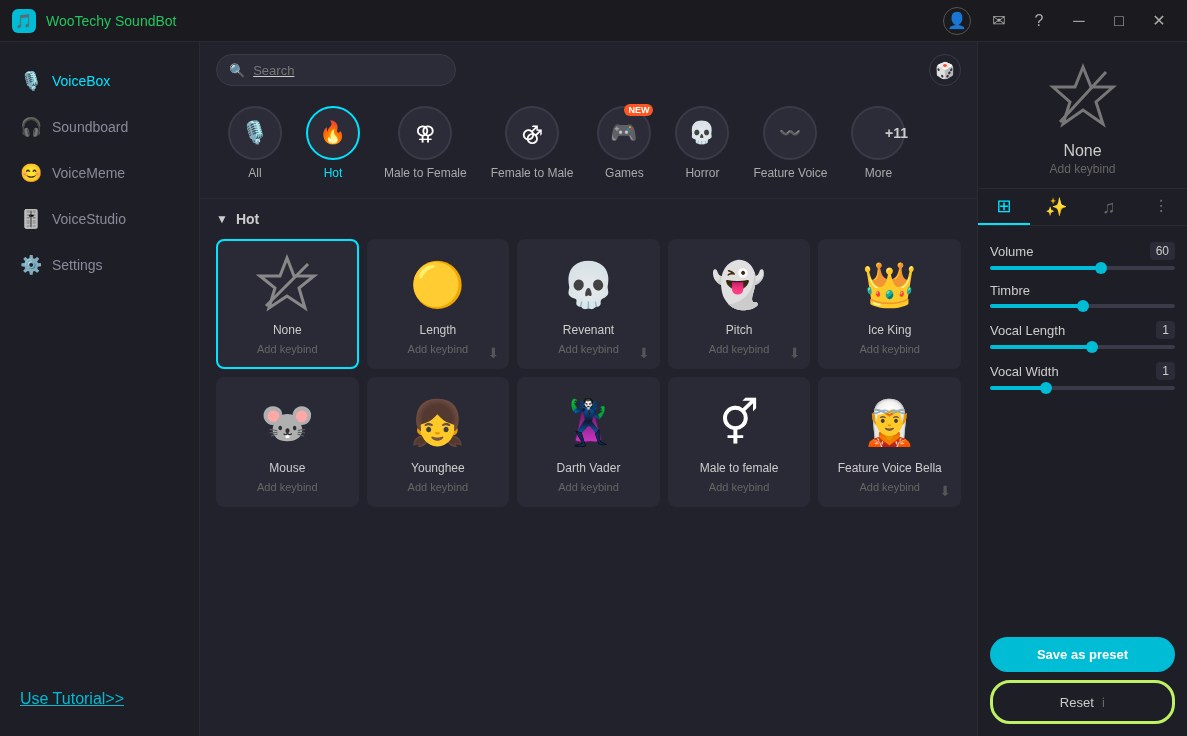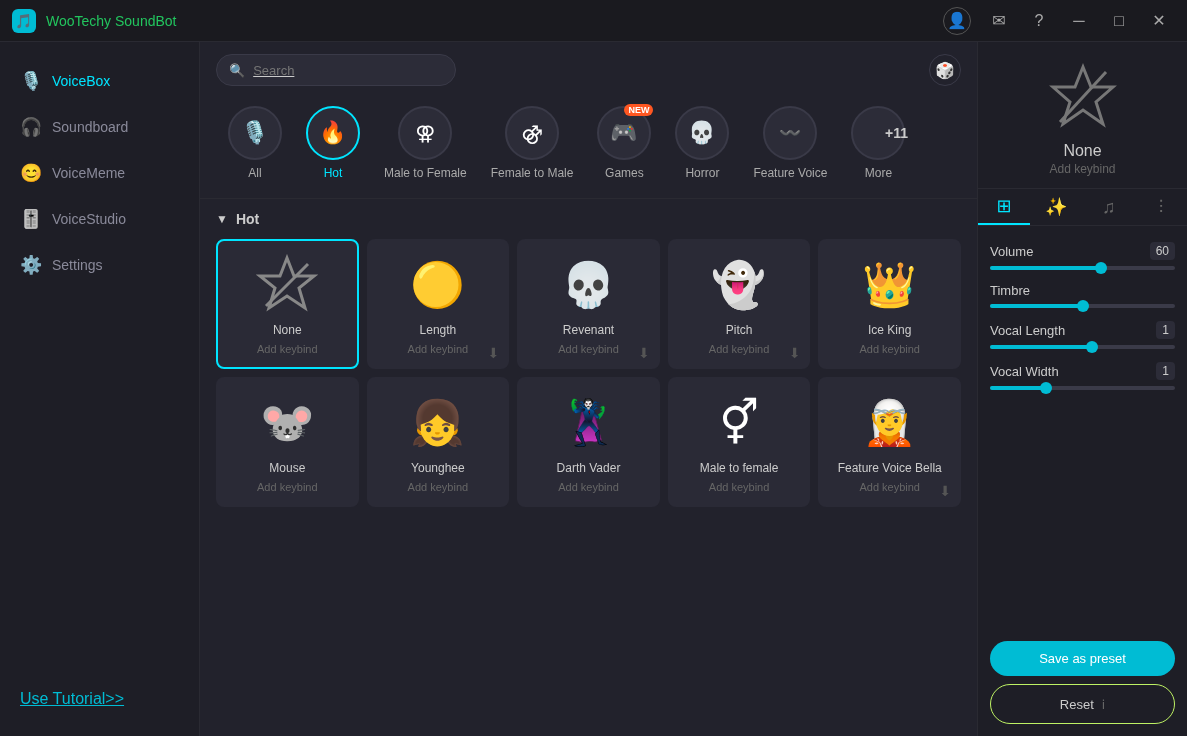--- a/index.html
+++ b/index.html
@@ -71,22 +71,22 @@
     .slider-row { margin-bottom: 13px; }
     .slider-label-row { display: flex; justify-content: space-between; align-items: center; margin-bottom: 6px; }
     .slider-label { font-size: 13px; color: #ccc; }
     .slider-value { font-size: 12px; color: #ccc; background: #2c2c38; padding: 2px 6px; border-radius: 4px; }
     .slider-track { width: 100%; height: 4px; background: #3a3a48; border-radius: 2px; position: relative; cursor: pointer; }
     .slider-fill { height: 100%; background: #00bcd4; border-radius: 2px; }
     .slider-thumb { position: absolute; top: 50%; transform: translateY(-50%); width: 12px; height: 12px; background: #00bcd4; border-radius: 50%; cursor: pointer; }
     
     
     .panel-buttons { padding: 12px; display: flex; flex-direction: column; gap: 8px; }
-    .btn-save-preset { background: #00bcd4; color: #fff; border: none; border-radius: 20px; padding: 10px; font-size: 13px; cursor: pointer; font-weight: 400; }
-    .btn-reset { background: transparent; color: #ccc; border: 1px solid #bef264; border-radius: 20px; padding: 10px; font-size: 13px; cursor: pointer; display: flex; align-items: center; justify-content: center; gap: 8px; }
+    .btn-save-preset { background: #00bcd4; color: #fff; border: none; border-radius: 20px; padding: 10px; font-size: 13px; cursor: pointer; font-weight: 700; }
+    .btn-reset { background: transparent; color: #ccc; border: 3px solid #bef264; border-radius: 20px; padding: 10px; font-size: 13px; cursor: pointer; display: flex; align-items: center; justify-content: center; gap: 8px; }
     
     
     .voice-area::-webkit-scrollbar { width: 6px; }
     .voice-area::-webkit-scrollbar-track { background: #1e1e26; }
     .voice-area::-webkit-scrollbar-thumb { background: #3a3a48; border-radius: 3px; }
   </style>
 </head>
 <body>
 
 <div class="titlebar">

